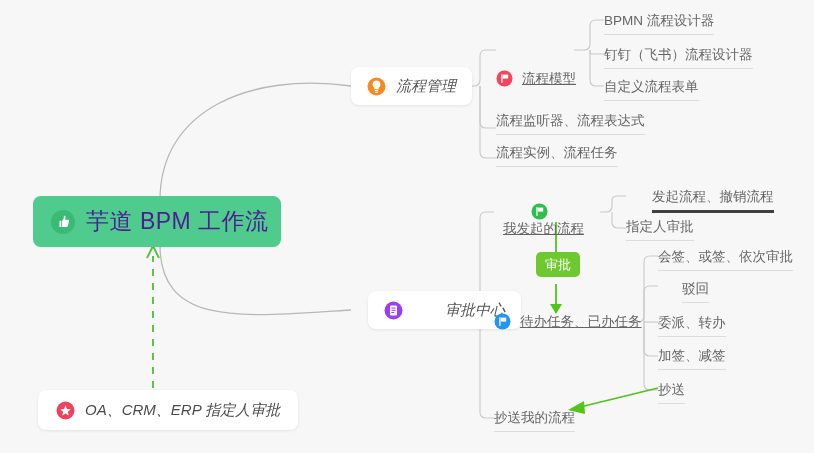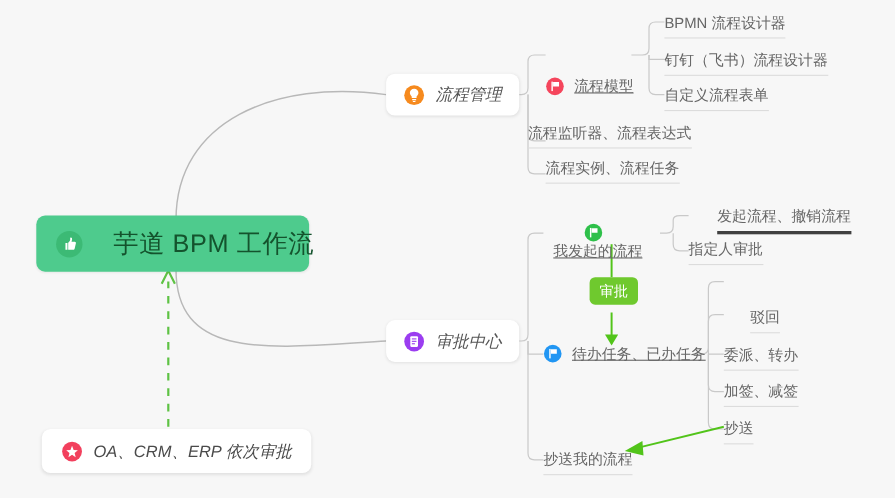--- a/index.html
+++ b/index.html
@@ -37,24 +37,24 @@
     height: 51px;
     background: #4ecb8d;
     border-radius: 8px;
     display: flex;
     align-items: center;
     box-sizing: border-box;
     padding-left: 17px;
     box-shadow: 0 1px 2px rgba(0,0,0,0.06);
   }
   .root-label {
-    color: #14532d;
+    color: #4c1d95;
     font-size: 23px;
     letter-spacing: 0.5px;
-    margin-left: 27px;
+    margin-left: 10px;
     white-space: nowrap;
   }
 
   
   .branch-node {
     position: absolute;
     background: #ffffff;
     border-radius: 8px;
     display: flex;
     align-items: center;
@@ -64,21 +64,21 @@
     height: 38px;
     white-space: nowrap;
     font-style: italic;
   }
   .branch-label {
     font-size: 15px;
     color: #555555;
     margin-left: 10px;
   }
   #node-process-mgmt { left: 351px; top: 67px; }
-  #node-approval-center { left: 351px; top: 291px; }
+  #node-approval-center { left: 368px; top: 291px; gap: 32px; }
   #node-integration { left: 38px; top: 390px; padding: 0 18px; height: 40px; }
   #node-integration .branch-label { font-size: 15px; color: #4a4a4a; }
 
   
   .leaf {
     position: absolute;
     font-size: 13.5px;
     color: #666666;
     white-space: nowrap;
     padding-bottom: 5px;
@@ -199,21 +199,21 @@
   <div class="leaf" style="left:604px; top:12px; border-bottom:1px solid #dcdcdc;">
     <span class="leaf-text">BPMN 流程设计器</span>
   </div>
   <div class="leaf" style="left:604px; top:46px; border-bottom:1px solid #dcdcdc;">
     <span class="leaf-text">钉钉（飞书）流程设计器</span>
   </div>
   <div class="leaf" style="left:604px; top:78px; border-bottom:1px solid #dcdcdc;">
     <span class="leaf-text">自定义流程表单</span>
   </div>
 
-  <div class="leaf" style="left:480px; top:112px; border-bottom:1px solid #dcdcdc;">
+  <div class="leaf" style="left:496px; top:112px; border-bottom:1px solid #dcdcdc;">
     <span class="leaf-text">流程监听器、流程表达式</span>
   </div>
   <div class="leaf" style="left:496px; top:144px; border-bottom:1px solid #dcdcdc;">
     <span class="leaf-text">流程实例、流程任务</span>
   </div>
 
   <div class="branch-node" id="node-approval-center">
     <span class="icon">
       <svg width="19" height="19" viewBox="0 0 19 19">
         <circle cx="9.5" cy="9.5" r="9" fill="#9b3df0"></circle>
@@ -248,20 +248,23 @@
     <span class="icon">
       <svg width="17" height="17" viewBox="0 0 17 17">
         <circle cx="8.5" cy="8.5" r="8" fill="#2196f3"></circle>
         <rect x="5.3" y="4.2" width="1.3" height="8.6" fill="#ffffff"></rect>
         <path d="M6.8 4.6 L12.2 4.6 L12.2 8.6 L6.8 8.6 Z" fill="#ffffff"></path>
       </svg>
     </span>
     <span class="leaf-text leaf-text-icon">待办任务、已办任务</span>
   </div>
 
+  <div class="leaf" style="left:658px; top:248px; border-bottom:1px solid #dcdcdc;">
+    <span class="leaf-text">会签、或签、依次审批</span>
+  </div>
   <div class="leaf" style="left:642px; top:280px; border-bottom:1px solid #dcdcdc;margin-left:40px;">
     <span class="leaf-text">驳回</span>
   </div>
   <div class="leaf" style="left:658px; top:347px; border-bottom:1px solid #dcdcdc;">
     <span class="leaf-text">加签、减签</span>
   </div>
   <div class="leaf" style="left:658px; top:314px; border-bottom:1px solid #dcdcdc;">
     <span class="leaf-text">委派、转办</span>
   </div>
   <div class="leaf" style="left:658px; top:381px; border-bottom:1px solid #dcdcdc;">
@@ -275,16 +278,16 @@
   <div class="badge-approve">审批</div>
 
   <div class="branch-node" id="node-integration">
     <span class="icon">
       <svg width="19" height="19" viewBox="0 0 19 19">
         <circle cx="9.5" cy="9.5" r="9" fill="#f2405d"></circle>
         <path d="M9.5 4.3 L10.95 8.0 L14.8 8.25 L11.85 10.8 L12.8 14.6
                  L9.5 12.5 L6.2 14.6 L7.15 10.8 L4.2 8.25 L8.05 8.0 Z" fill="#ffffff"></path>
       </svg>
     </span>
-    <span class="branch-label">OA、CRM、ERP 依次审批</span>
+    <span class="branch-label">OA、CRM、ERP 指定人审批</span>
   </div>
 
 </div>
 
 </body></html>

